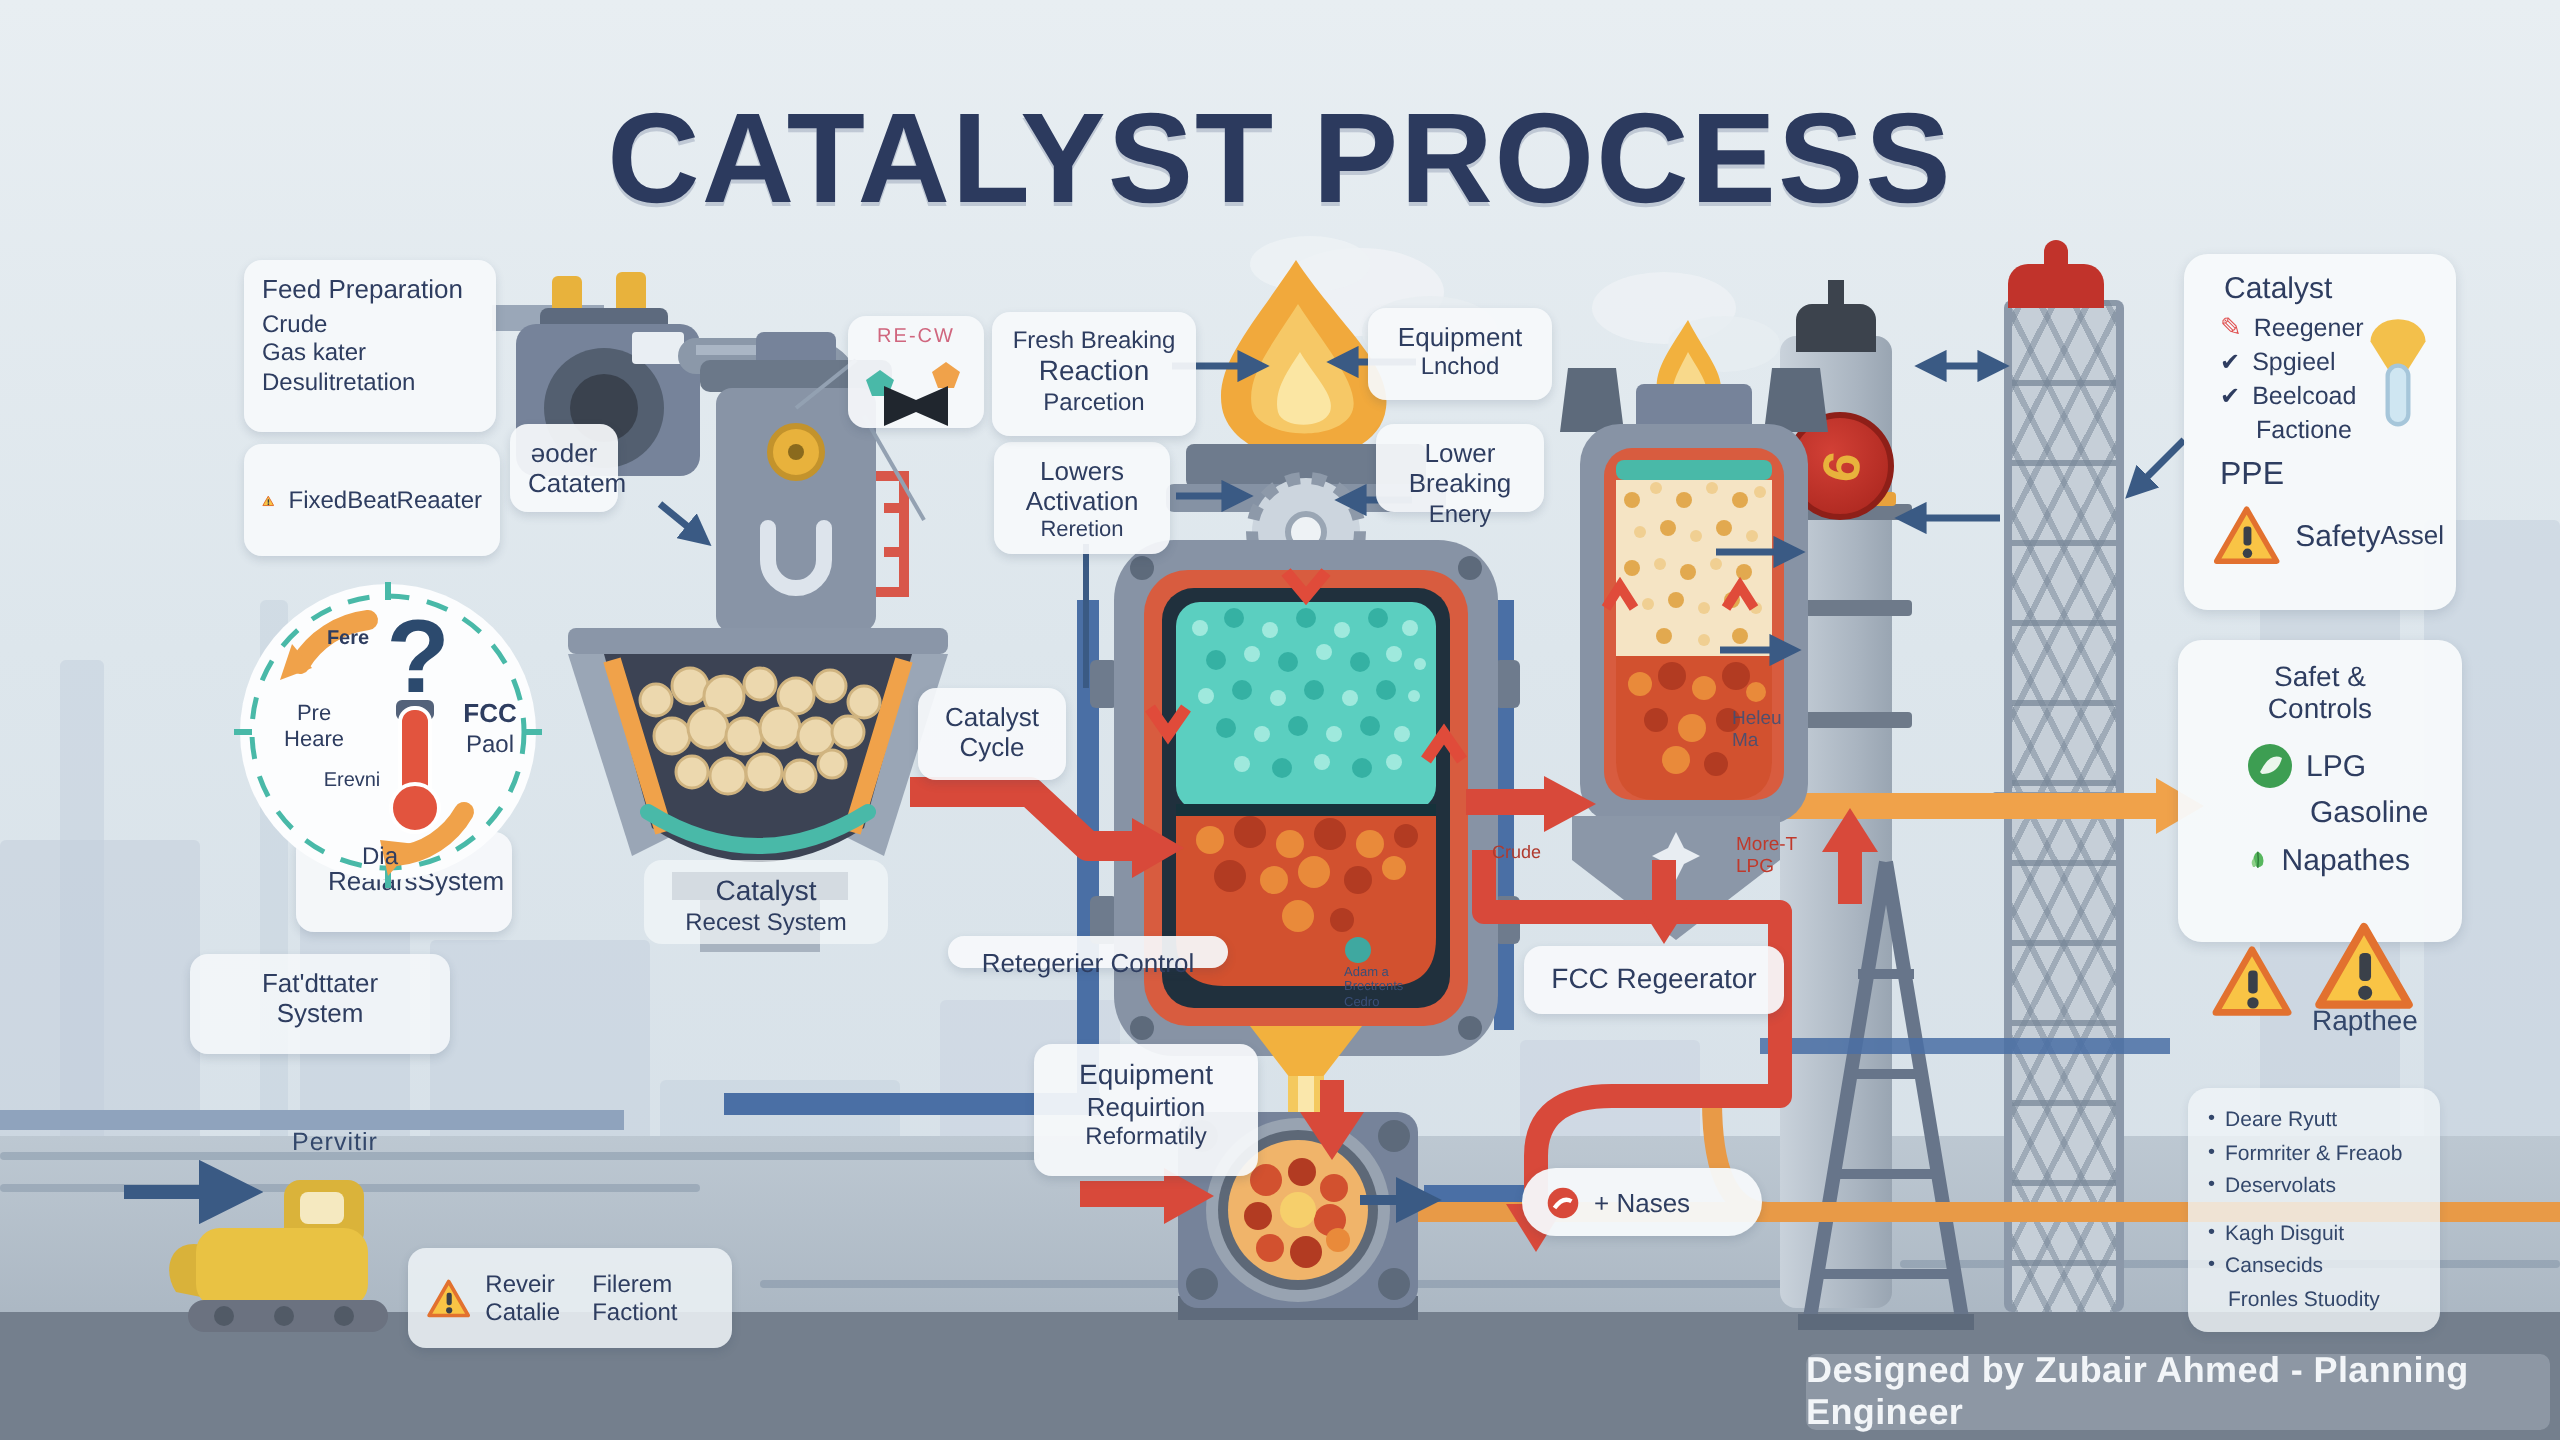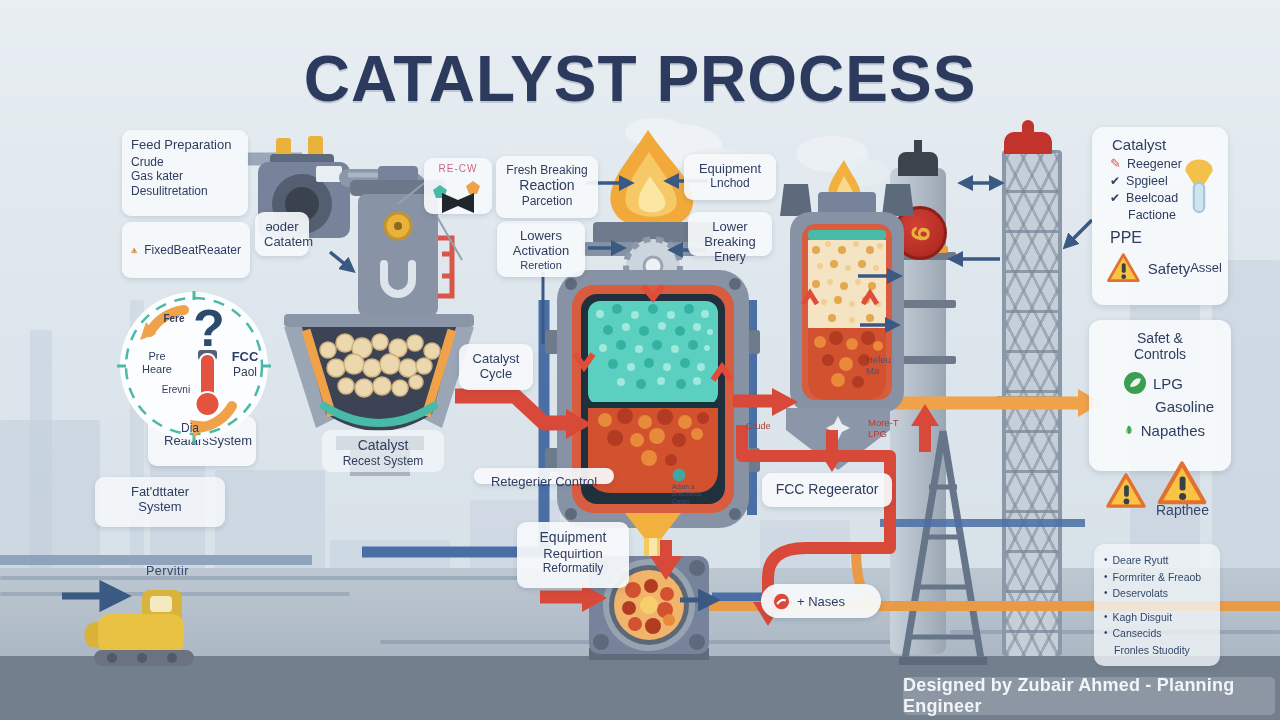--- a/index.html
+++ b/index.html
@@ -485,20 +485,29 @@
       <span class="t b fs13">Realars</span>
       <span class="t b fs13">System</span>
     </span>
   </div>
 
   <div class="card" style="left:95px;top:477px;width:130px;height:50px;background:rgba(246,249,251,.82)">
     <span class="t b fs13">Fat'dttater</span>
     <span class="t b fs13">System</span>
   </div>
 
+  <div class="card row tl" style="left:204px;top:624px;width:162px;height:50px;background:rgba(236,241,245,.88)">
+    <svg width="32" height="29" viewBox="0 0 44 40">
+        <use href="#tri"></use>
+      </svg>
+    <span class="col">
+      <span class="t fs12">Reveir Catalie</span>
+      <span class="t fs12">Filerem Factiont</span>
+    </span>
+  </div>
 
   <div class="pill" style="left:761px;top:584px;width:96px;height:22px">
     <svg width="17" height="17" viewBox="0 0 20 20">
       <circle cx="10" cy="10" r="9" fill="#d8493a"></circle>
         <path d="M5,13 Q10,6 15,9" stroke="#fff" stroke-width="2.5" fill="none"></path>
     </svg>
     <span class="b fs13">+ Nases</span>
   </div>
 
   <svg class="abs" style="left:112px;top:288px;z-index:7" width="165" height="160" viewBox="0 0 165 160">

